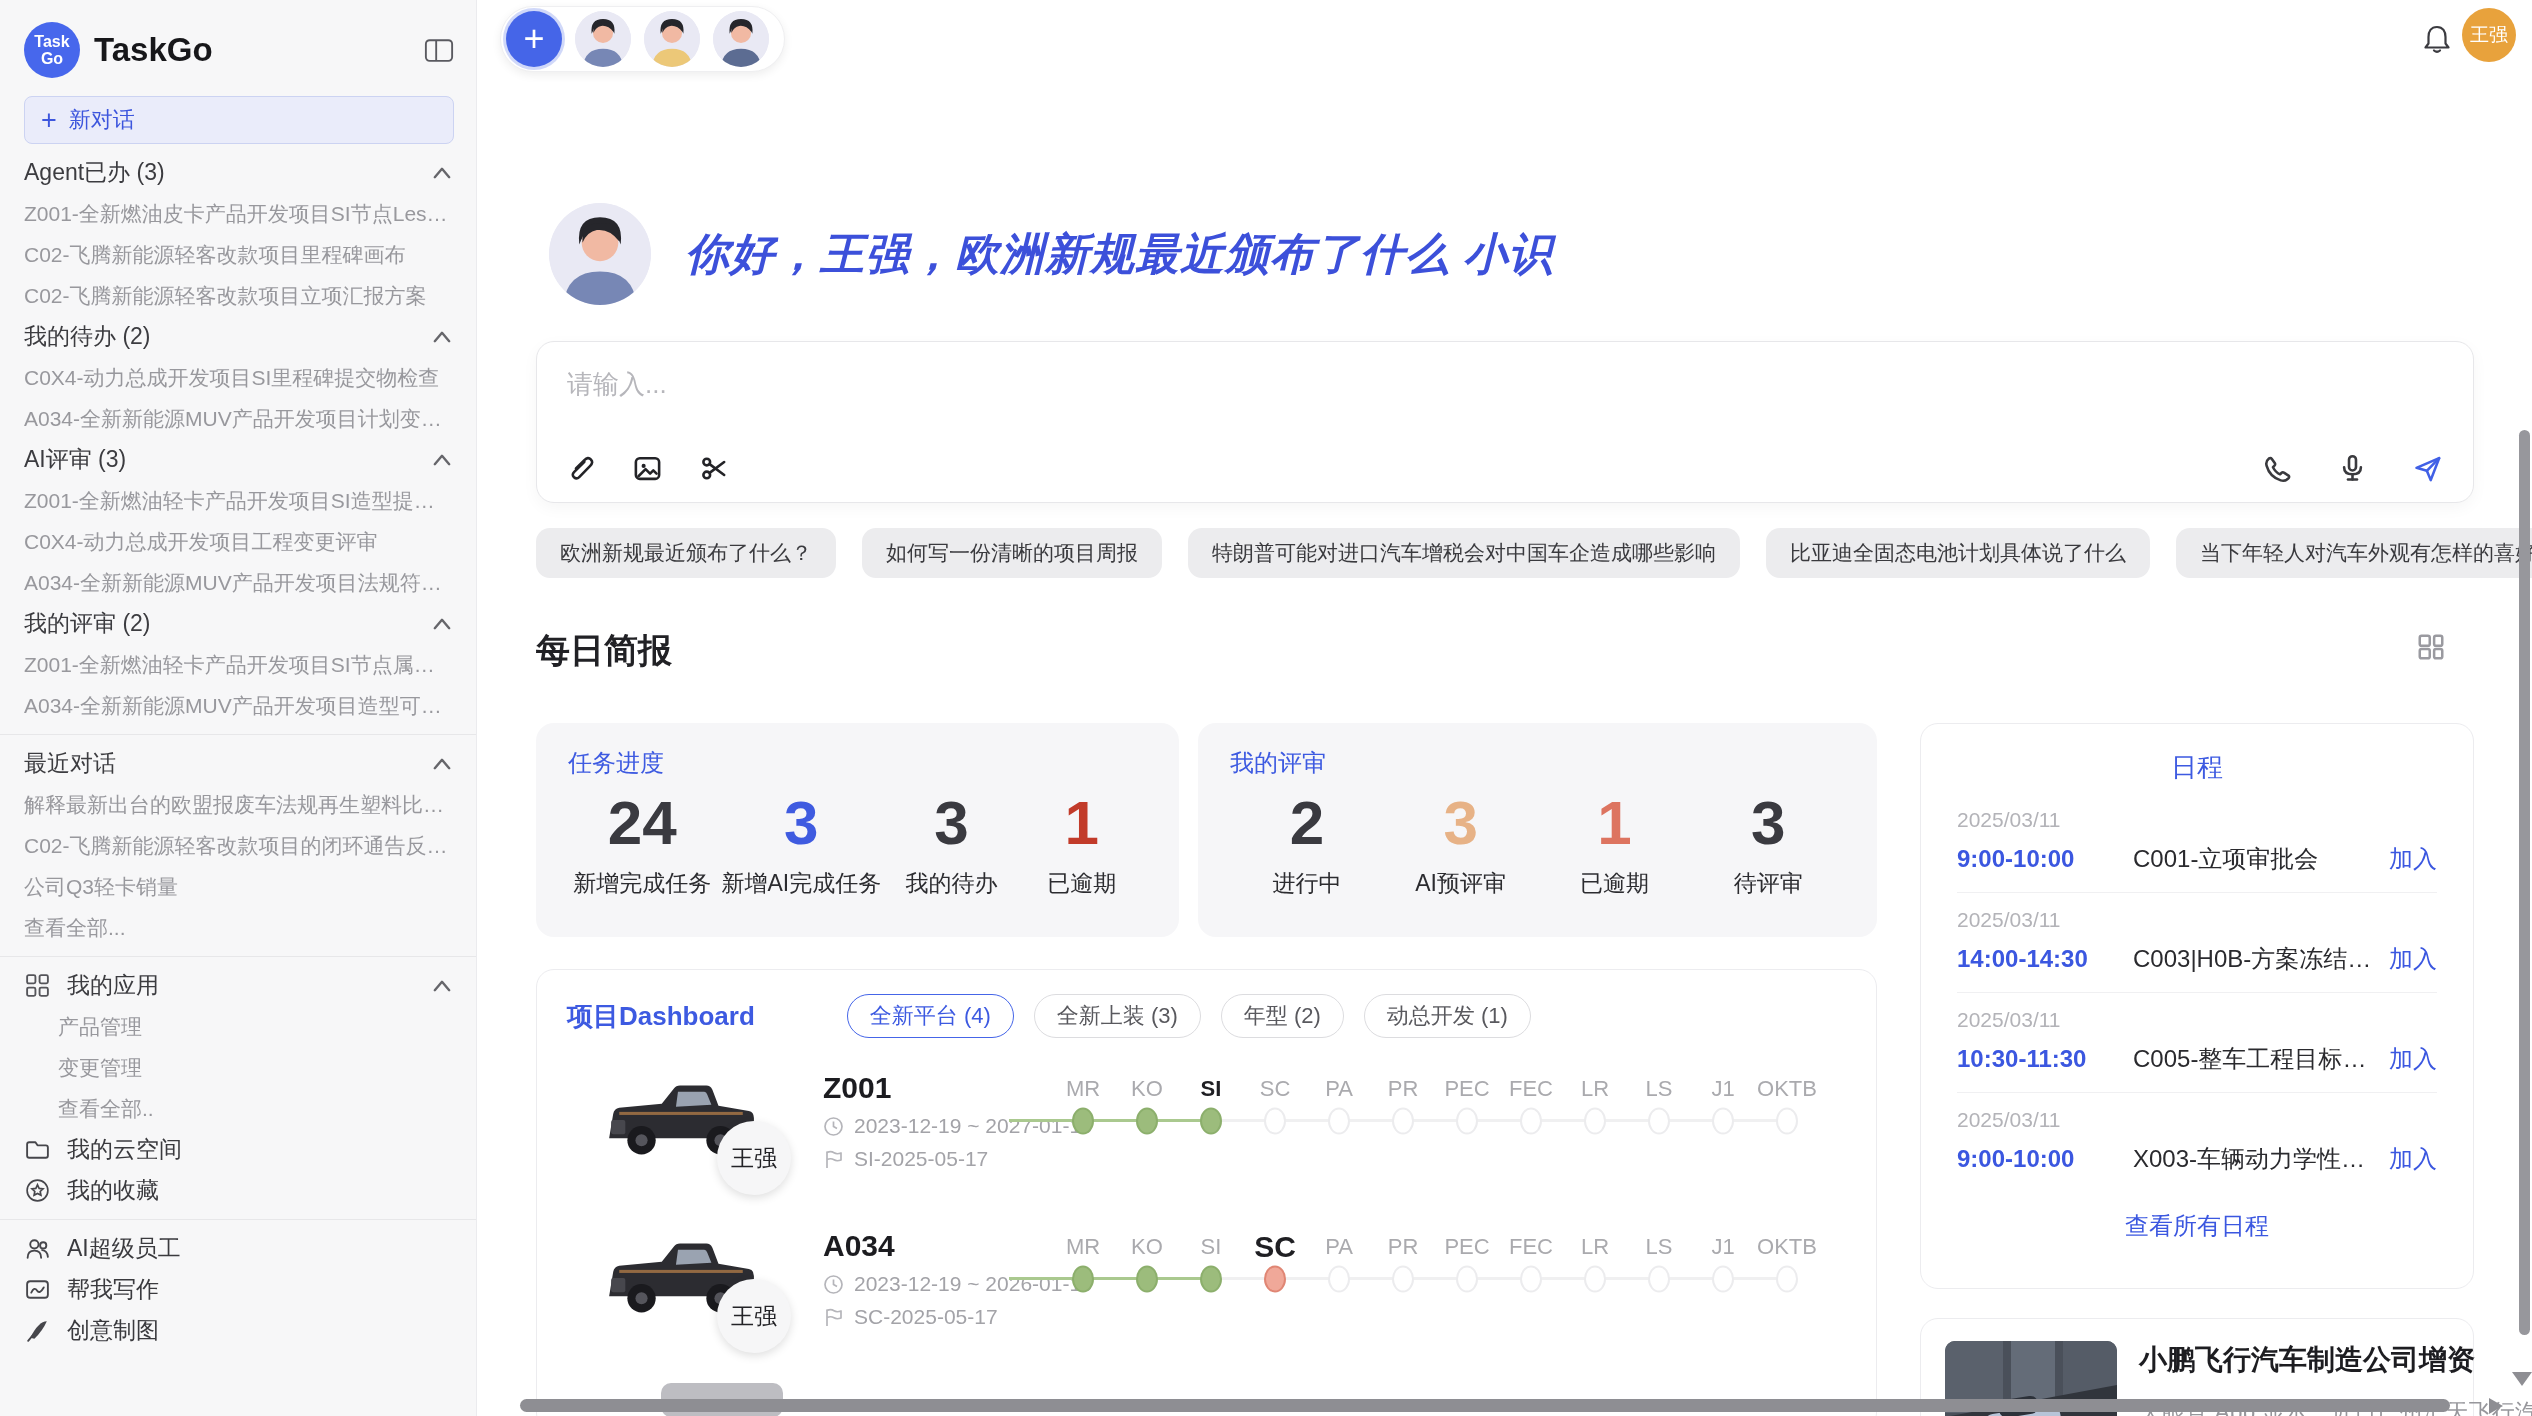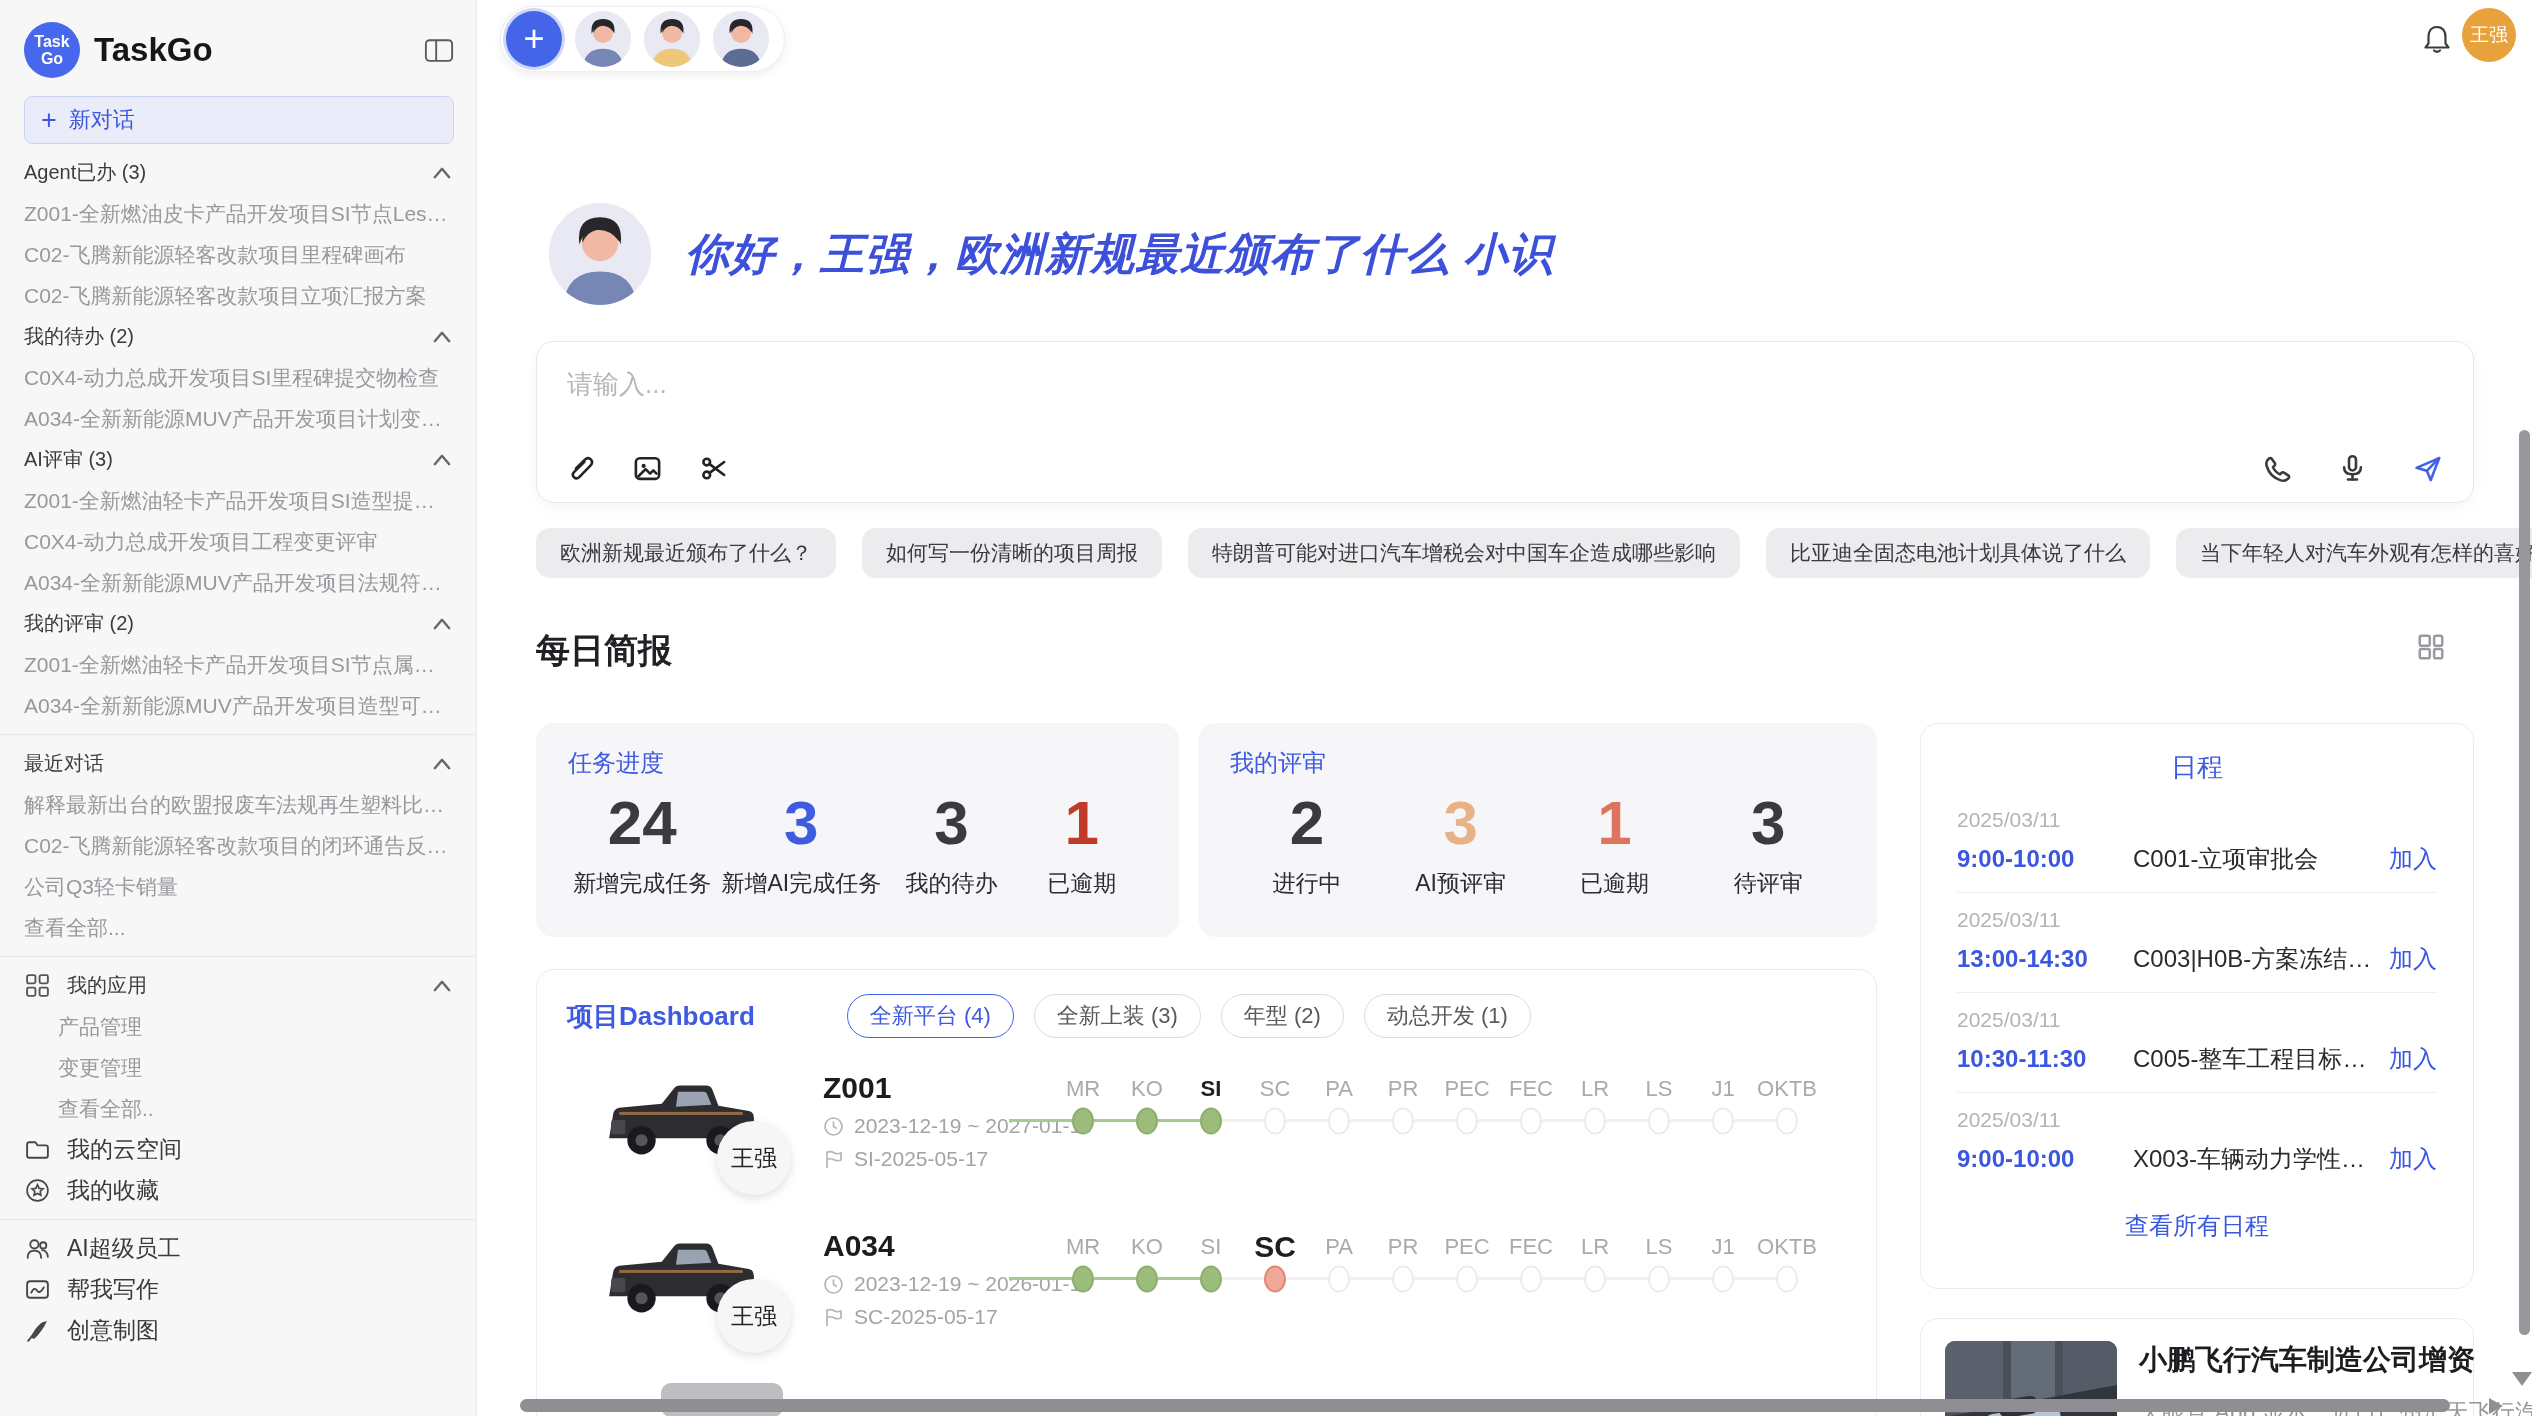--- a/index.html
+++ b/index.html
@@ -16,21 +16,21 @@
         flex-direction:column;align-items:center;justify-content:center;font-size:16px;
         font-weight:700;line-height:1.08;flex:none;}
   .app-name{font-size:33px;font-weight:700;color:#17171a;}
   .panel-toggle{margin-left:auto;cursor:pointer;}
   .new-chat{margin-top:14px;height:48px;border:1px solid #ccd3f2;background:#eaecfa;border-radius:8px;
             display:flex;align-items:center;padding:0 16px;gap:12px;color:#3d56dd;font-size:22px;cursor:pointer;}
   .new-chat .plus{font-size:27px;font-weight:400;line-height:1;}
   .side-scroll{margin-top:8px;}
   .srow{height:41px;display:flex;align-items:center;min-width:0;}
   .srow .lbl{white-space:nowrap;overflow:hidden;text-overflow:ellipsis;min-width:0;}
-  .srow.header{font-size:20px;color:#3c3c40;font-weight:500;}
+  .srow.header{font-size:23px;color:#3c3c40;font-weight:500;}
   .srow.header .chev{margin-left:auto;flex:none;}
   .srow.item{font-size:21px;color:#98989d;cursor:pointer;}
   .srow.sub{padding-left:34px;}
   .side-divider{height:1px;background:#e7e7e9;margin:8px -22px 8px -24px;}
   .icon-row{gap:16px;font-size:23px;color:#3a3a3e;cursor:pointer;}
   .icon-row .ric{width:27px;height:27px;flex:none;color:#46464b;}
 
   
   .topbar-pill{position:absolute;left:500px;top:6px;height:66px;border-radius:34px;background:#fff;
                border:1px solid #efeff1;box-shadow:0 3px 10px rgba(0,0,0,.07);display:flex;
@@ -707,21 +707,21 @@
     <div class="sdate">2025/03/11</div>
     <div class="smain">
       <div class="stime">9:00-10:00</div>
       <div class="stitle">C001-立项审批会</div>
       <div class="sjoin">加入</div>
     </div>
   </div>
         <div class="sentry">
     <div class="sdate">2025/03/11</div>
     <div class="smain">
-      <div class="stime">13:00-14:30</div>
+      <div class="stime">14:00-14:30</div>
       <div class="stitle">C003|H0B-方案冻结评审</div>
       <div class="sjoin">加入</div>
     </div>
   </div>
         <div class="sentry">
     <div class="sdate">2025/03/11</div>
     <div class="smain">
       <div class="stime">10:30-11:30</div>
       <div class="stitle">C005-整车工程目标评审</div>
       <div class="sjoin">加入</div>

